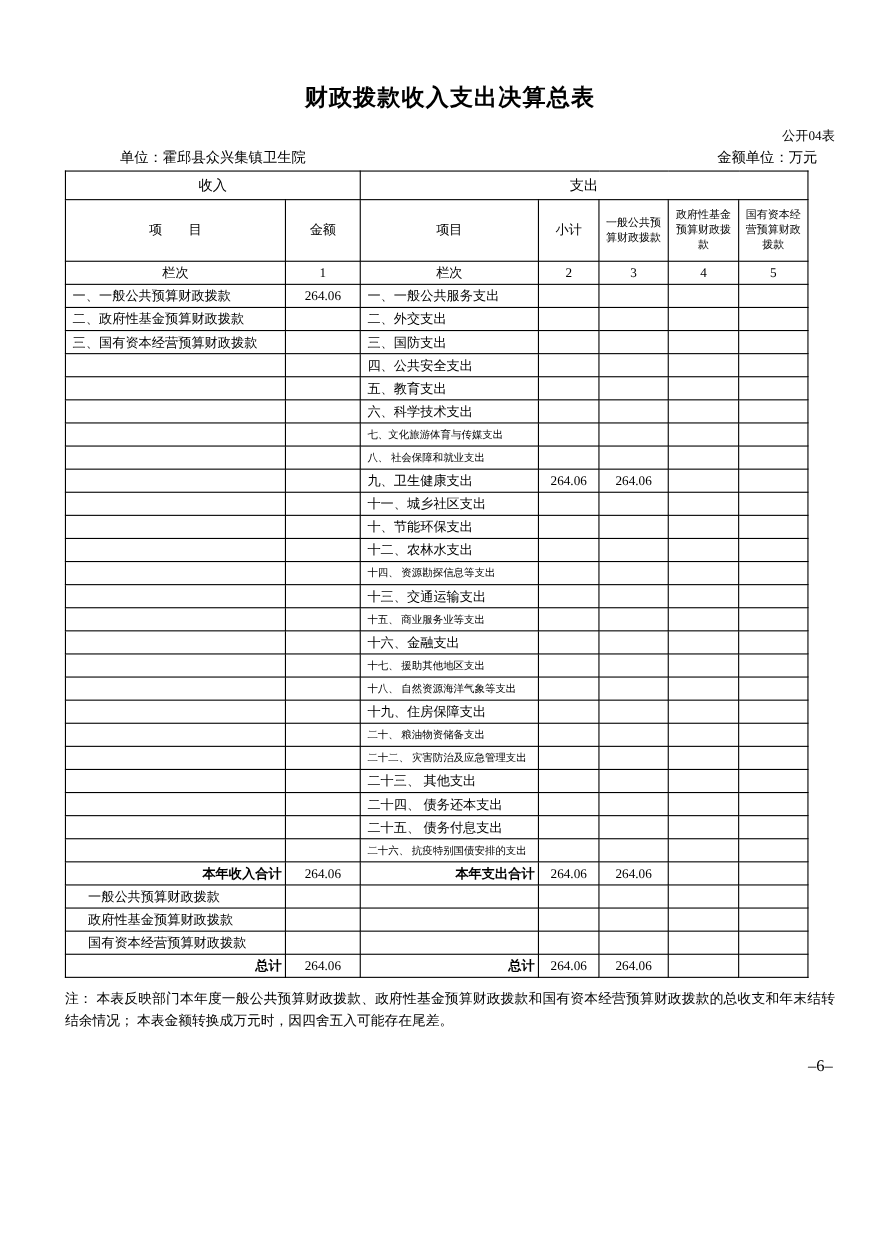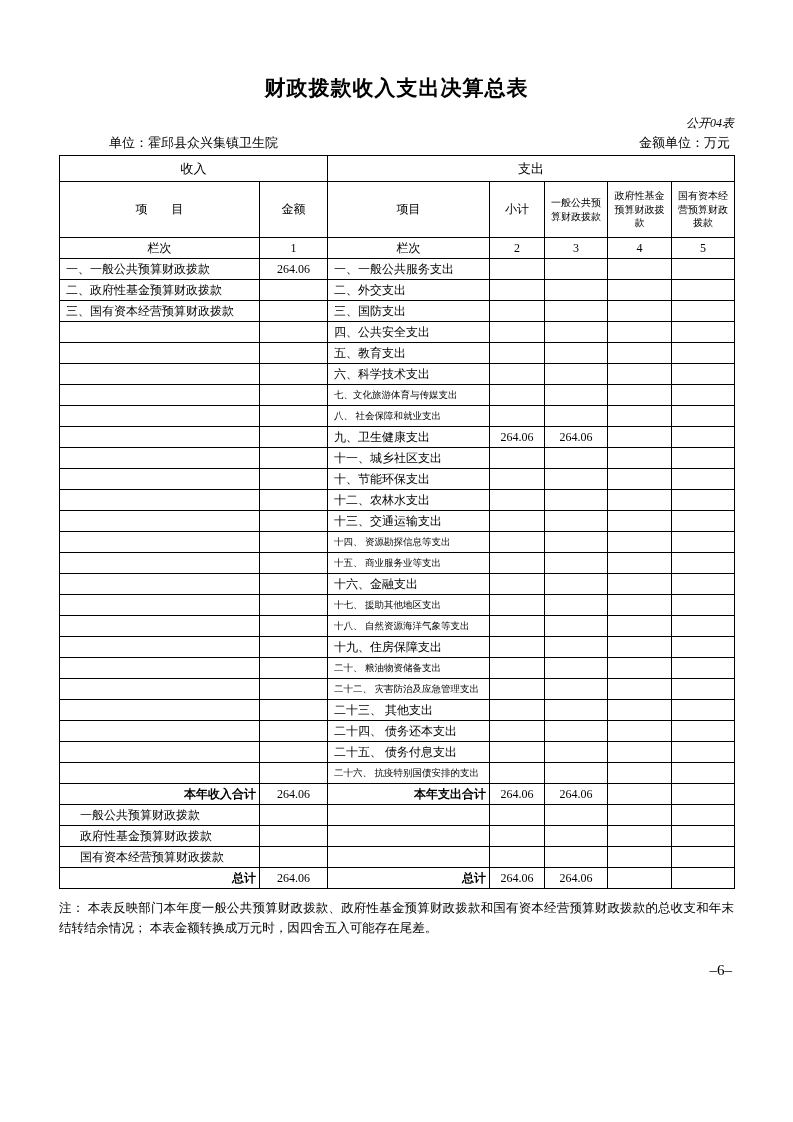--- a/index.html
+++ b/index.html
@@ -2,24 +2,24 @@
 <html><head>
 <meta charset="utf-8">
 <style>
   * { box-sizing: border-box; }
   html,body { margin:0; padding:0; background:#ffffff; }
   body {
     width:793px; height:1122px;
     font-family:"Liberation Serif","DejaVu Serif",serif;
     color:#000;
   }
-  .page { width:793px; height:1122px; padding:74px 59px 0 59px; position:relative; background:#fff; }
+  .page { width:793px; height:1122px; padding:74px 34px 0 59px; position:relative; background:#fff; }
   .title { margin:0; text-align:center; font-size:21px; font-weight:bold; letter-spacing:1px; }
-  .table-code { text-align:right; font-size:12px; margin-top:13px;font-style:italic; }
-  .meta { display:flex; justify-content:space-between; font-size:13px; margin:2px 4px 3px 0; }
+  .table-code { text-align:right; font-size:12px; margin-top:13px; }
+  .meta { display:flex; justify-content:space-between; font-size:13px; margin:2px 16px 3px 0; }
   .meta .unit { padding-left:50px; }
   table { border-collapse:collapse; width:675px; table-layout:fixed; }
   th, td {
     border:1px solid #000;
     font-weight:normal;
     font-size:12px;
     padding:0 3px;
     height:21px;
     text-align:center;
     vertical-align:middle;
@@ -196,30 +196,30 @@
           <td class="num"></td>
           <td class="item">十二、农林水支出</td>
           <td class="num"></td>
           <td class="num"></td>
           <td class="num"></td>
           <td class="num"></td>
         </tr>
         <tr>
           <td class="item"></td>
           <td class="num"></td>
+          <td class="item small">十四、 资源勘探信息等支出</td>
+          <td class="num"></td>
+          <td class="num"></td>
+          <td class="num"></td>
+          <td class="num"></td>
+        </tr>
+        <tr>
+          <td class="item"></td>
+          <td class="num"></td>
           <td class="item">十三、交通运输支出</td>
-          <td class="num"></td>
-          <td class="num"></td>
-          <td class="num"></td>
-          <td class="num"></td>
-        </tr>
-        <tr>
-          <td class="item"></td>
-          <td class="num"></td>
-          <td class="item small">十四、 资源勘探信息等支出</td>
           <td class="num"></td>
           <td class="num"></td>
           <td class="num"></td>
           <td class="num"></td>
         </tr>
         <tr>
           <td class="item"></td>
           <td class="num"></td>
           <td class="item small">十五、 商业服务业等支出</td>
           <td class="num"></td>

